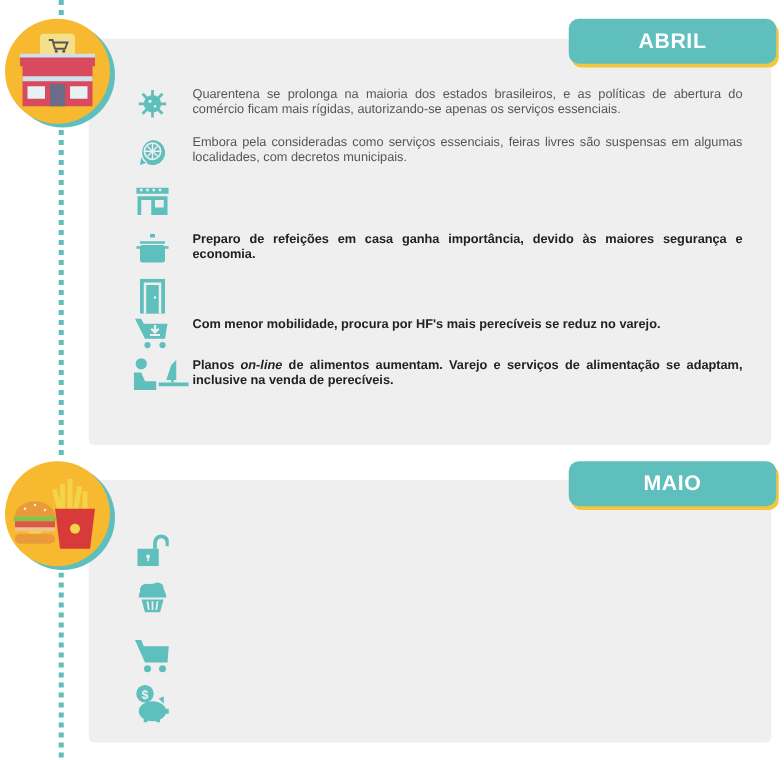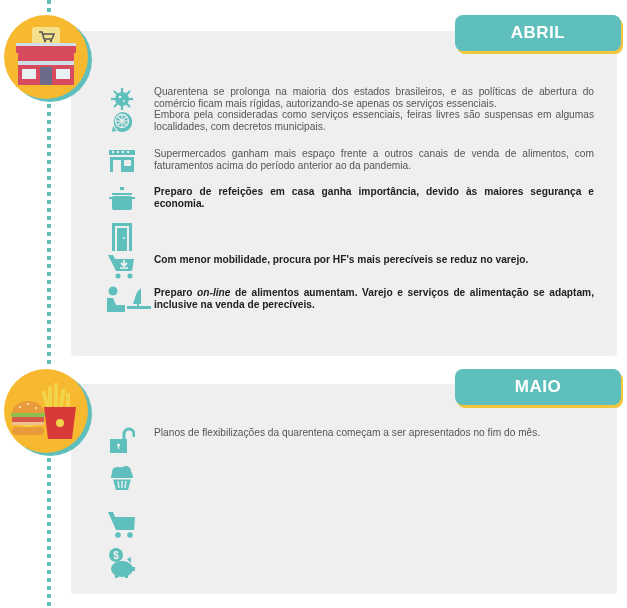--- a/index.html
+++ b/index.html
@@ -68,21 +68,21 @@
       <circle cx="41" cy="26" r="1.2" fill="#555"></circle>
       <circle cx="47" cy="26" r="1.2" fill="#555"></circle>
       <rect x="12" y="28" width="60" height="3" fill="#cfe0ea"></rect>
     </svg>
   </div>
 
   <div class="month-tab" style="left:419px; top:15px;">
     <span>ABRIL</span>
   </div>
 
-  <div class="item" style="top:70px;margin-top:16px;">
+  <div class="item" style="top:70px;">
     <div class="icon">
       <svg width="24" height="24" viewBox="0 0 24 24">
           <circle cx="12" cy="12" r="7" fill="#5fbfbd"></circle>
         <g stroke="#5fbfbd" stroke-width="2.2">
             <line x1="12" y1="1" x2="12" y2="23"></line>
             <line x1="1" y1="12" x2="23" y2="12"></line>
             <line x1="4" y1="4" x2="20" y2="20"></line>
             <line x1="20" y1="4" x2="4" y2="20"></line>
           </g>
         <circle cx="10" cy="10" r="1.3" fill="#efefef"></circle>
@@ -116,21 +116,20 @@
             <rect x="3" y="1" width="2" height="2"></rect>
             <rect x="8" y="1" width="2" height="2"></rect>
             <rect x="13" y="1" width="2" height="2"></rect>
             <rect x="18" y="1" width="2" height="2"></rect>
           </g>
         <rect x="1" y="7" width="24" height="15" fill="#5fbfbd"></rect>
           <rect x="4" y="10" width="8" height="12" fill="#efefef"></rect>
           <rect x="15" y="10" width="7" height="6" fill="#efefef"></rect>
         </svg>
     </div>
-    <div class="text">Supermercados ganham mais espaço frente a outros canais de venda de alimentos, com faturamentos acima do período anterior ao da pandemia.</div>
   </div>
 
   <div class="item" style="top:186px;">
     <div class="icon">
       <svg width="26" height="24" viewBox="0 0 26 24">
           <rect x="11" y="0" width="4" height="3" fill="#5fbfbd"></rect>
         <path d="M3 6 h20 v2 h-20z" fill="#5fbfbd"></path>
           <rect x="0" y="10" width="26" height="2" fill="#5fbfbd"></rect>
         <rect x="3" y="9" width="20" height="14" rx="2" fill="#5fbfbd"></rect>
         </svg>
@@ -165,21 +164,21 @@
   <div class="item" style="top:287px; left:107px;">
     <div class="icon" style="width:44px; flex-basis:44px; margin-right:3px;">
       <svg width="44" height="28" viewBox="0 0 44 28">
           <circle cx="6" cy="5" r="4.5" fill="#5fbfbd"></circle>
           <path d="M0 12 h6 l3 7 h9 v7 h-18z" fill="#5fbfbd"></path>
         <path d="M30 6 l4 -4 v16 h-8z" fill="#5fbfbd"></path>
           <rect x="20" y="20" width="24" height="3" fill="#5fbfbd"></rect>
           <rect x="30" y="14" width="2" height="6" fill="#5fbfbd"></rect>
         </svg>
     </div>
-    <div class="text bold"><span>Preparo </span><em>on-line</em><span> de alimentos aumentam. Varejo e serviços de alimentação se adaptam, inclusive na venda de perecíveis.</span></div>
+    <div class="text bold"><span>Planos </span><em>on-line</em><span> de alimentos aumentam. Varejo e serviços de alimentação se adaptam, inclusive na venda de perecíveis.</span></div>
   </div>
 </section>
 
 <section>
   <div class="panel" style="top:384px; height:210px;"></div>
 
   <div class="badge-circle" style="left:4px; top:369px;">
     <svg width="84" height="84" viewBox="0 0 84 84">
       <g fill="#f3d34a">
           <rect x="44" y="18" width="4" height="26"></rect>
@@ -210,21 +209,20 @@
 
   <div class="item" style="top:427px;">
     <div class="icon">
       <svg width="26" height="26" viewBox="0 0 26 26">
           <path d="M15 12 v-5 a5 5 0 0 1 10 0 v3" fill="none" stroke="#5fbfbd" stroke-width="3"></path>
           <rect x="1" y="12" width="17" height="14" fill="#5fbfbd"></rect>
           <circle cx="9.5" cy="18" r="1.5" fill="#efefef"></circle>
           <rect x="9" y="18" width="1.2" height="4" fill="#efefef"></rect>
         </svg>
     </div>
-    <div class="text">Planos de flexibilizações da quarentena começam a ser apresentados no fim do mês.</div>
   </div>
 
   <div class="item" style="top:464px;">
     <div class="icon">
       <svg width="26" height="26" viewBox="0 0 26 26">
           <path d="M2 14 a11 11 0 0 1 22 0z" fill="#5fbfbd"></path>
           <circle cx="8" cy="8" r="5" fill="#5fbfbd"></circle>
           <circle cx="17" cy="7" r="5" fill="#5fbfbd"></circle>
         <path d="M4 15 h18 l-3 11 h-12z" fill="#5fbfbd"></path>
           <g stroke="#efefef" stroke-width="1.4">

